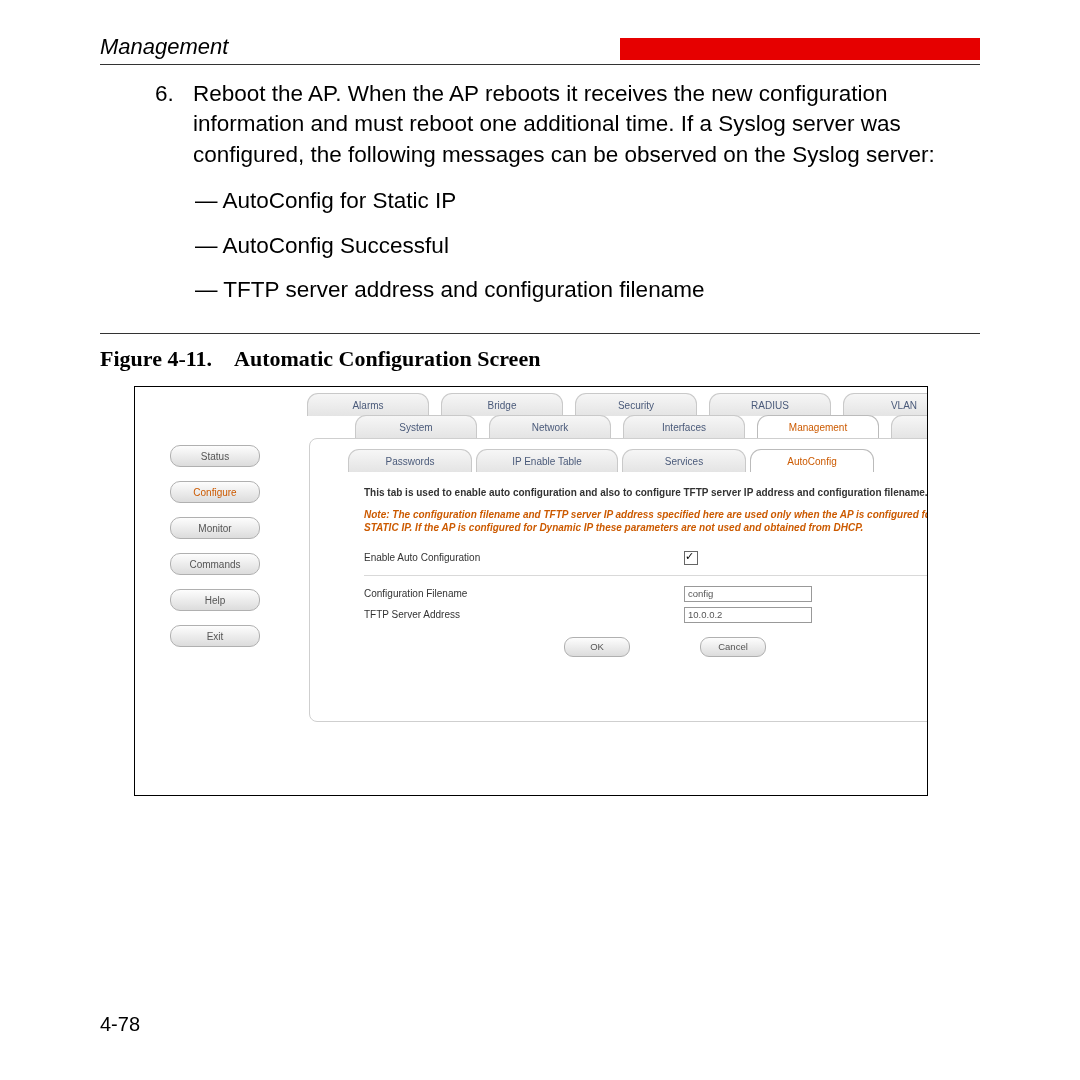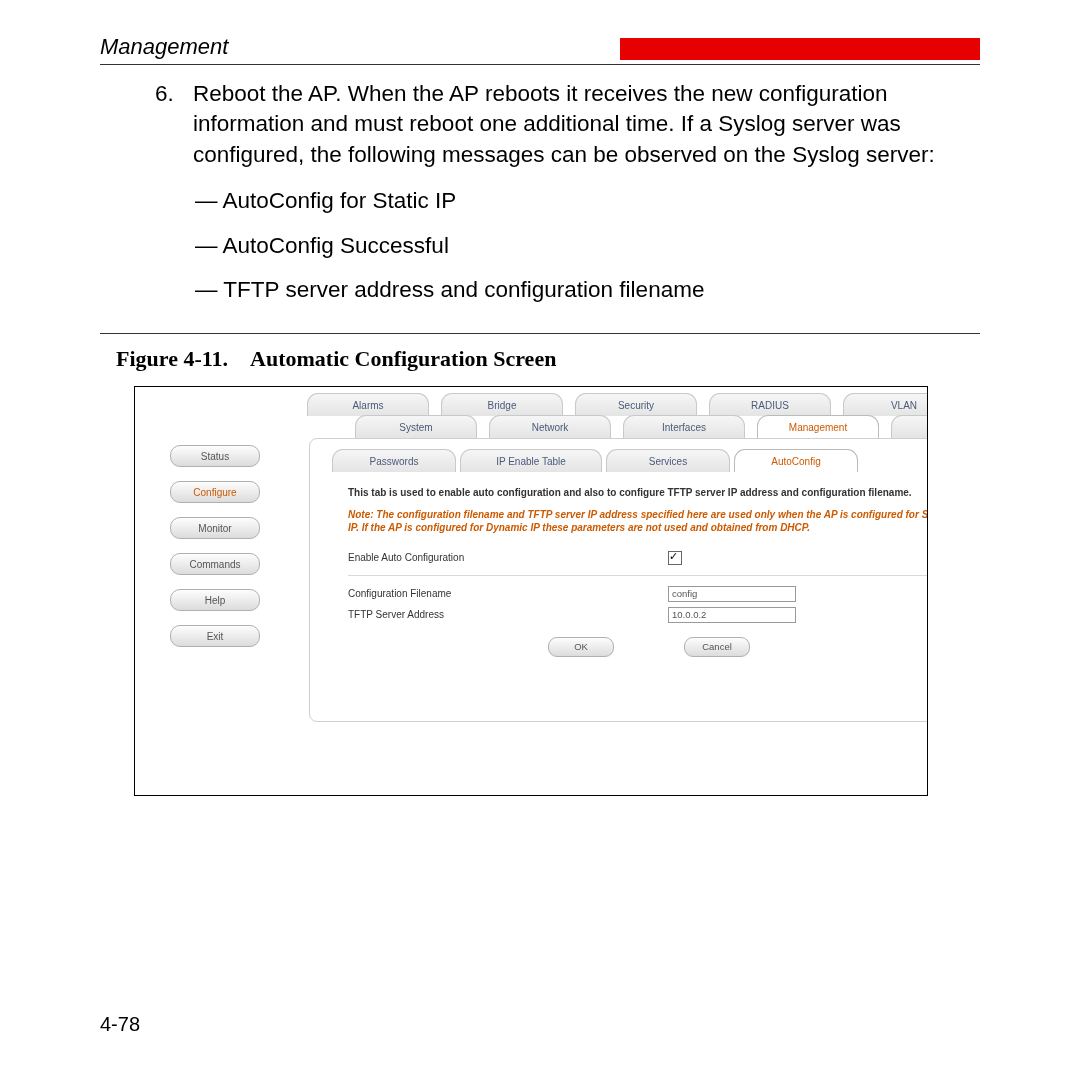--- a/index.html
+++ b/index.html
@@ -61,21 +61,21 @@
   }
   .sep-rule {
     border: none;
     border-top: 1px solid #333;
     margin: 28px 0 12px 0;
   }
   .fig-caption {
     font-family: Georgia, "Times New Roman", serif;
     font-weight: bold;
     font-size: 22px;
-    margin: 0 0 14px 16px;
+    margin: 0 0 14px 0;
   }
   .fig-caption .caplabel { margin-right: 22px; }
 
   
   .shot {
     width: 792px;
     height: 408px;
     margin-left: 34px;
     border: 1px solid #000;
     background: #fff;
@@ -146,20 +146,21 @@
   }
   .panel {
     margin: 0 14px 10px 14px;
     border: 1px solid #cfcfcf;
     border-radius: 8px;
     background: #fff;
     height: 284px;
     position: relative;
     box-sizing: border-box;
     overflow: hidden;
+    padding-left: 16px;
   }
   .subtabrow {
     display: flex;
     gap: 4px;
     margin: 10px 0 0 22px;
   }
   .subpanel-text {
     margin: 14px 38px 0 38px;
     font-size: 10px;
     color: #333;

